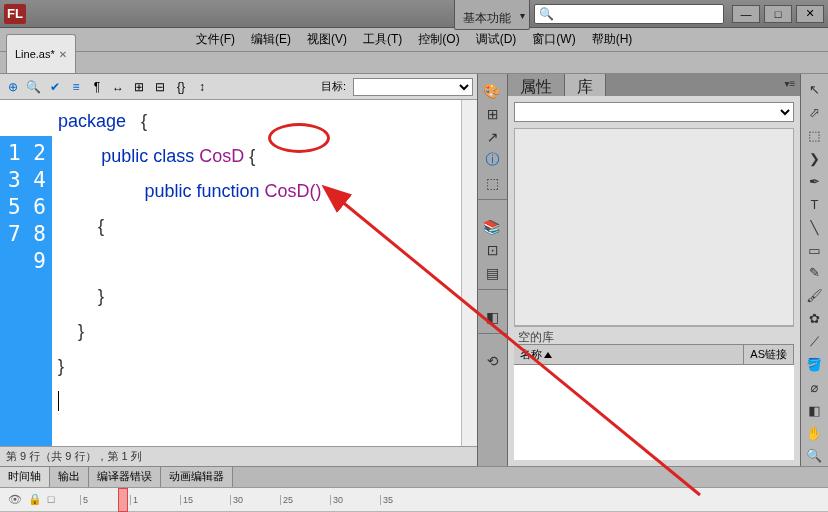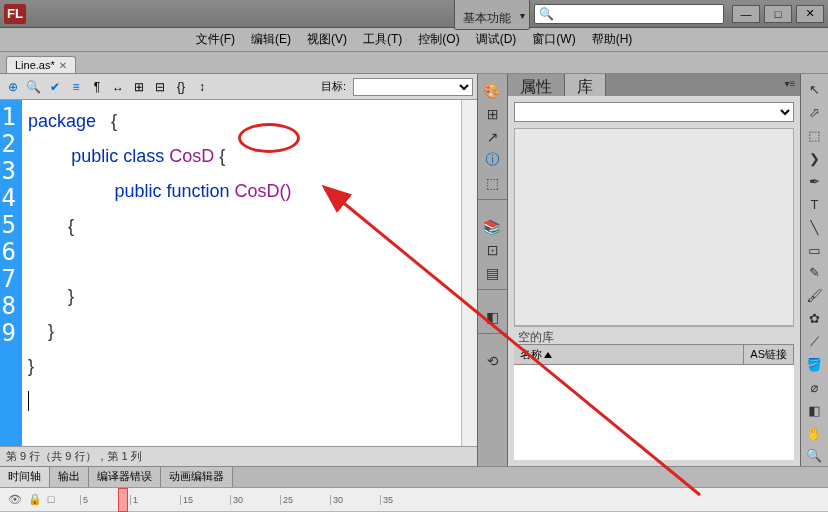--- a/index.html
+++ b/index.html
@@ -11,33 +11,33 @@
 .title-dropdown { font-size: 12px; color: #222; padding: 12px 18px 2px 8px; background: #aaa; border: 1px solid #555; border-radius: 2px; margin-right: 4px; position: relative; }
 .title-dropdown::after { content: "▾"; position: absolute; right: 4px; font-size: 10px; }
 .search-box { width: 190px; height: 20px; background: #fff; border: 1px solid #555; border-radius: 2px; padding: 0 4px; font-size: 12px; color: #999; margin-right: 8px; }
 .win-btns { display: flex; gap: 4px; }
 .win-btn { width: 28px; height: 18px; border: 1px solid #555; background: #aaa; font-size: 11px; display: flex; align-items: center; justify-content: center; }
 
 .menubar { height: 24px; background: #b8b8b8; display: flex; align-items: center; padding: 0 6px; gap: 0; border-bottom: 1px solid #888; font-size: 12px; justify-content: center; }
 .menu-item { padding: 3px 8px; cursor: default; }
 
 .tabs-row { height: 22px; background: #b8b8b8; display: flex; align-items: flex-end; padding-left: 6px; border-bottom: 1px solid #888; }
-.file-tab { background: #e8e8e8; border: 1px solid #888; border-bottom: none; padding: 2px 8px; font-size: 11px; border-radius: 3px 3px 0 0; display: flex; align-items: center; gap: 4px; }
+.file-tab { background: #e8e8e8; border: 1px solid #888; border-bottom: none; padding: 13px 8px; font-size: 11px; border-radius: 3px 3px 0 0; display: flex; align-items: center; gap: 4px; }
 .file-tab .close { font-size: 10px; color: #666; }
 
 .main-area { display: flex; height: 392px; }
 
 .editor-panel { width: 478px; display: flex; flex-direction: column; background: #d4d4d4; border-right: 1px solid #666; }
 .editor-toolbar { height: 26px; background: #d8d8d8; border-bottom: 1px solid #999; display: flex; align-items: center; padding: 0 4px; gap: 3px; }
 .tb-icon { width: 18px; height: 18px; display: flex; align-items: center; justify-content: center; font-size: 12px; border: 1px solid transparent; }
 .tb-label { font-size: 11px; margin-left: auto; margin-right: 4px; }
 .tb-select { width: 120px; height: 18px; border: 1px solid #888; background: #fff; font-size: 11px; }
 
 .code-area { flex: 1; display: flex; background: #fff; overflow: hidden; position: relative; }
-.gutter { width: 22px; background: #2e9df7; color: #fff; font-family: Consolas, monospace; font-size: 24px; text-align: right; padding: 4px 6px 0 0; line-height: 27px; }
+.gutter { width: 52px; background: #2e9df7; color: #fff; font-family: Consolas, monospace; font-size: 21px; text-align: right; padding: 4px 6px 0 0; line-height: 27px; margin-top: 36px; }
 .code-text { flex: 1; font-family: Consolas, "Courier New", monospace; font-size: 18px; padding: 4px 0 0 6px; line-height: 34px; white-space: pre; color: #333; position: relative; }
 .kw { color: #0030b8; }
 .cls { color: #9b1a8c; }
 .caret { display: inline-block; width: 1px; height: 20px; background: #000; vertical-align: middle; animation: blink 1s infinite; }
 @keyframes blink { 50% { opacity: 0; } }
 
 .code-scroll-v { width: 16px; background: #eee; border-left: 1px solid #bbb; }
 
 .circle-annotation { position: absolute; left: 216px; top: 23px; width: 62px; height: 30px; border: 3px solid #d22; border-radius: 50%; pointer-events: none; }
 

